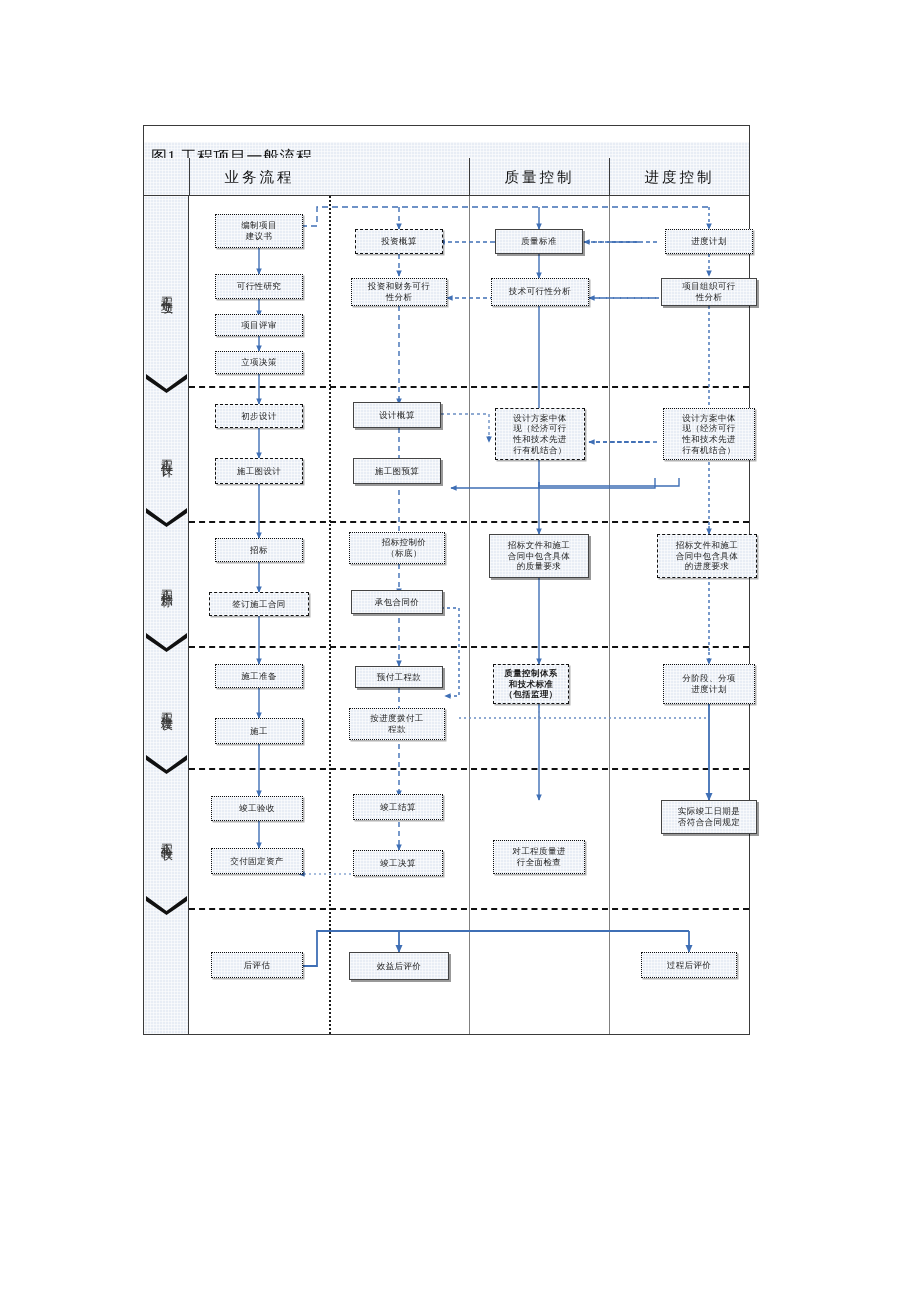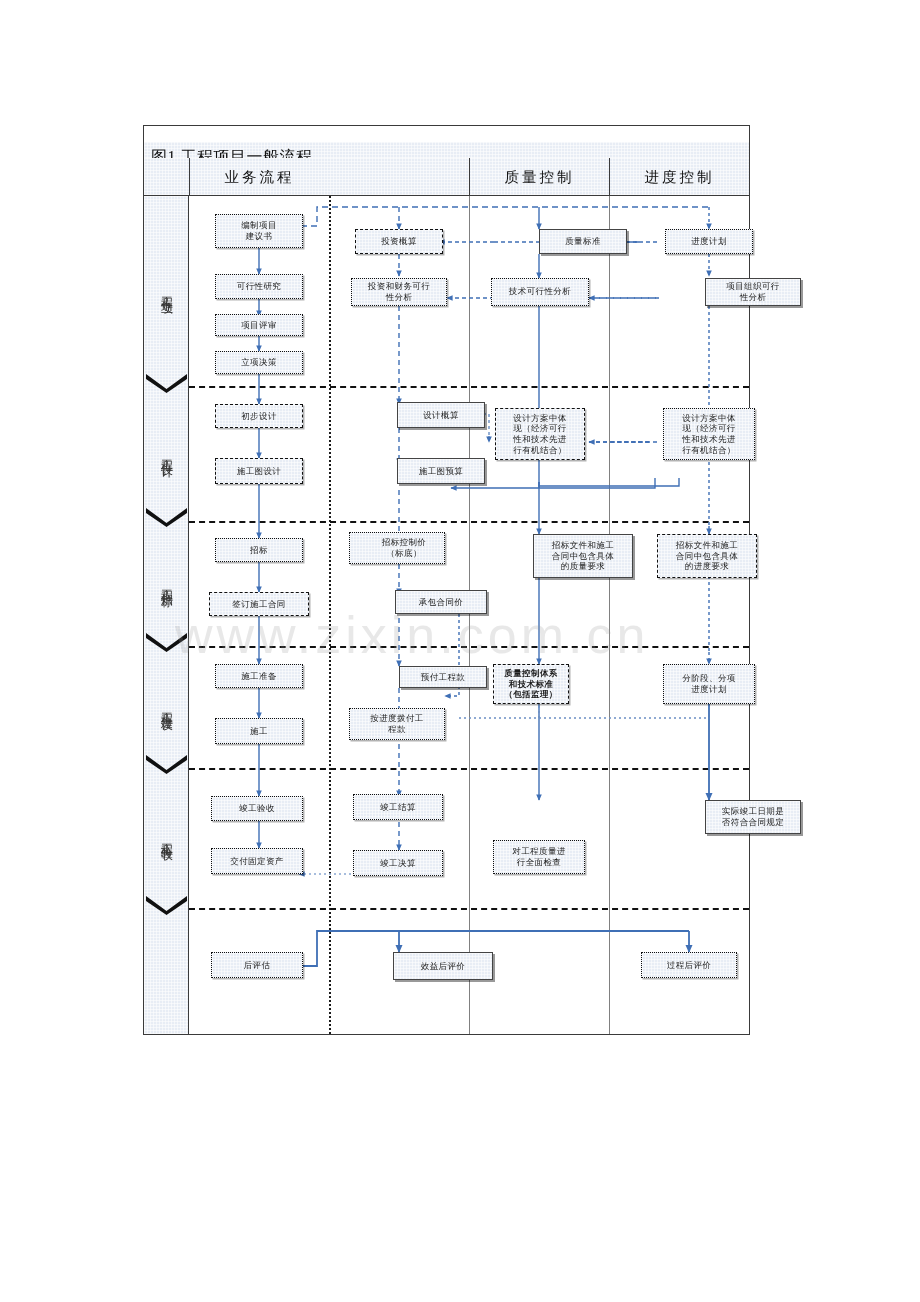--- a/index.html
+++ b/index.html
@@ -78,21 +78,21 @@
   .node{
     position:absolute;box-sizing:border-box;
     display:flex;align-items:center;justify-content:center;text-align:center;
     font-size:8.5px;line-height:1.25;color:#1b1b1b;letter-spacing:.4px;
     border:1px solid #6a6a6a;
     box-shadow:2px 2px 0 rgba(0,0,0,.35);
     padding:1px 2px;
   }
   .node.dashed{border:1px dashed #111;box-shadow:1.5px 1.5px 0 rgba(0,0,0,.3);}
   .node.dotted{border:1px dotted #111;box-shadow:1.5px 1.5px 0 rgba(0,0,0,.3);}
-  .node.solidhv{border:1px solid #444;box-shadow:2px 2px 0 rgba(0,0,0,.4);margin-left:44px;}
+  .node.solidhv{border:1px solid #444;box-shadow:2px 2px 0 rgba(0,0,0,.4);}
 
   
   #wires{position:absolute;left:0;top:0;width:560px;height:838px;pointer-events:none;}
 
   
   #wm{
     position:absolute;left:175px;top:605px;width:560px;
     font-size:52px;color:rgba(150,150,150,.22);
     font-family:"Liberation Sans",sans-serif;letter-spacing:4px;
     white-space:nowrap;user-select:none;
@@ -307,14 +307,13 @@
       <div class="node tint dotted" style="left:304px;top:604px;width:92px;height:34px;margin-top:40px;">对工程质量进<br>行全面检查</div>
       <div class="node tint solidhv" style="left:472px;top:604px;width:96px;height:34px;">实际竣工日期是<br>否符合合同规定</div>
 
       <div class="node tint dotted" style="left:22px;top:756px;width:92px;height:26px;">后评估</div>
       <div class="node tint solidhv" style="left:160px;top:756px;width:100px;height:28px;">效益后评价</div>
       <div class="node tint dotted" style="left:452px;top:756px;width:96px;height:26px;">过程后评价</div>
 
     </div>
   </div>
 
-  <div id="wm">www.zixin.com.cn</div>
 </div>
 
 </body></html>

